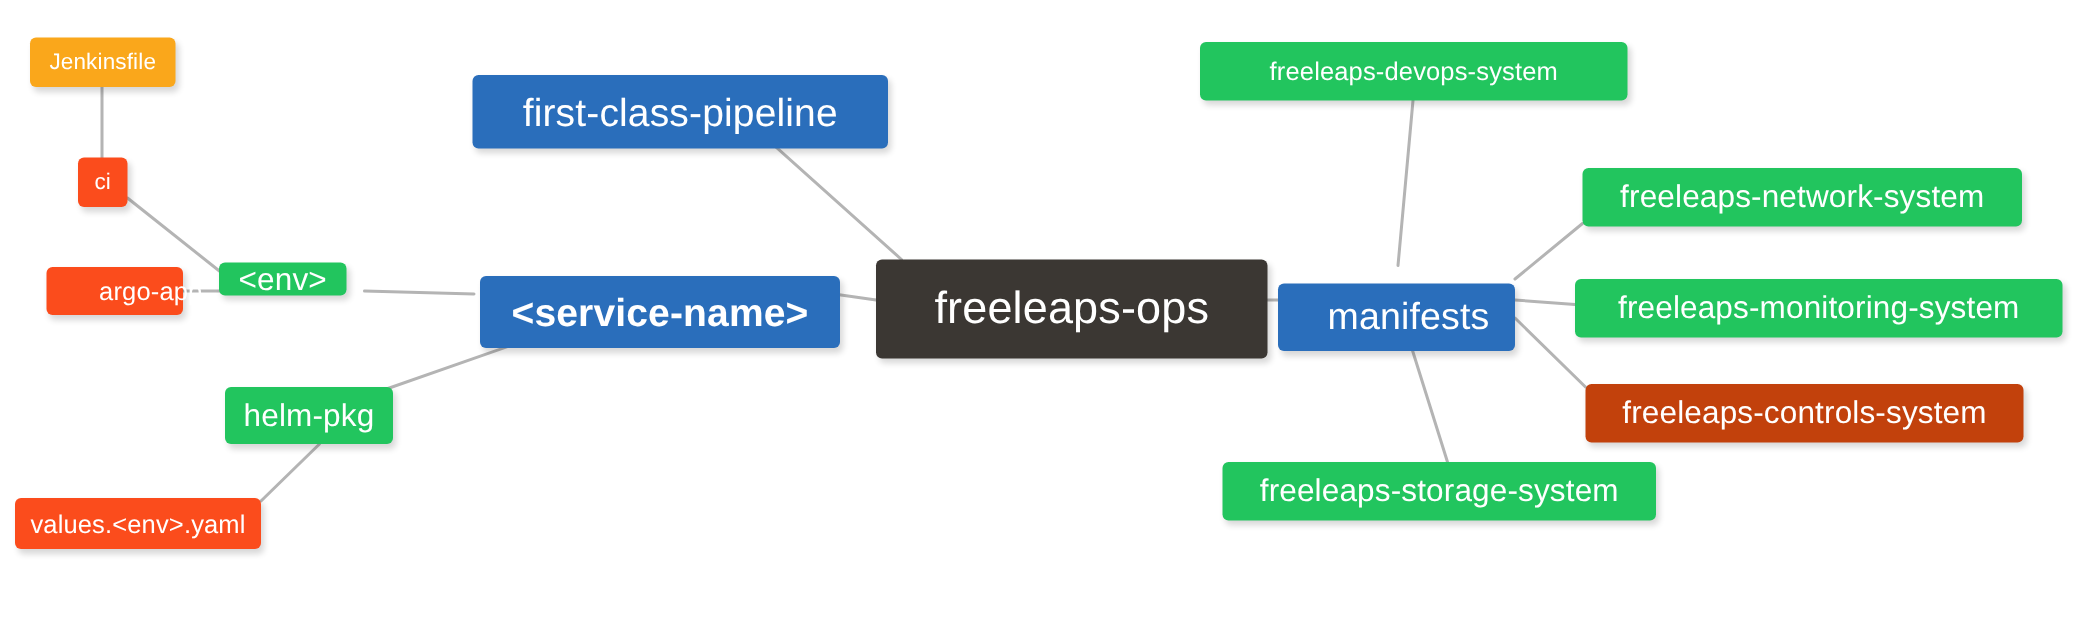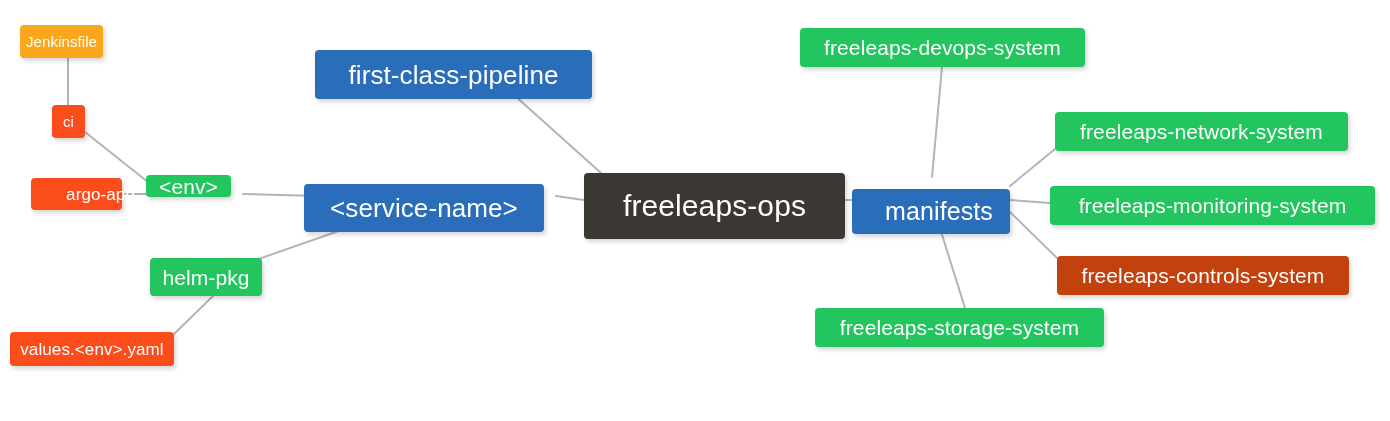--- a/index.html
+++ b/index.html
@@ -60,29 +60,29 @@
       <line x1="845" y1="200" x2="852" y2="200" stroke="#b4b4b4" stroke-width="2" stroke-linecap="round"></line>
       <line x1="932" y1="177" x2="942" y2="67" stroke="#b4b4b4" stroke-width="2" stroke-linecap="round"></line>
       <line x1="1010" y1="186" x2="1055" y2="149" stroke="#b4b4b4" stroke-width="2" stroke-linecap="round"></line>
       <line x1="1010" y1="200" x2="1050" y2="203" stroke="#b4b4b4" stroke-width="2" stroke-linecap="round"></line>
       <line x1="1010" y1="212" x2="1057" y2="258" stroke="#b4b4b4" stroke-width="2" stroke-linecap="round"></line>
       <line x1="938" y1="222" x2="965" y2="308" stroke="#b4b4b4" stroke-width="2" stroke-linecap="round"></line>
     </svg>
 
   <div id="node-layer">
       <div class="node n-root" style="left: 584px; top: 173px; width: 261px; height: 66px; font-size: 30px; background: rgb(59, 55, 51); color: rgb(255, 255, 255);">freeleaps-ops</div>
-      <div class="node n-blue" style="left: 304px; top: 172px; width: 240px; height: 48px; font-size: 26px; background: rgb(42, 110, 187); color: rgb(255, 255, 255);">&lt;service-name&gt;</div>
+      <div class="node n-blue" style="left: 320px; top: 172px; width: 240px; height: 48px; font-size: 26px; background: rgb(42, 110, 187); color: rgb(255, 255, 255); font-weight: bold;">&lt;service-name&gt;</div>
       <div class="node n-blue" style="left: 315px; top: 38px; width: 277px; height: 49px; font-size: 26px; background: rgb(42, 110, 187); color: rgb(255, 255, 255);">first-class-pipeline</div>
       <div class="node n-blue" style="left: 852px; top: 177px; width: 158px; height: 45px; font-size: 25px; background: rgb(42, 110, 187); color: rgb(255, 255, 255); padding-left: 16px;">manifests</div>
       <div class="node n-green" style="left: 146px; top: 175px; width: 85px; height: 22px; font-size: 21px; background: rgb(34, 197, 94); color: rgb(255, 255, 255);">&lt;env&gt;</div>
       <div class="node n-green" style="left: 150px; top: 258px; width: 112px; height: 38px; font-size: 21px; background: rgb(34, 197, 94); color: rgb(255, 255, 255);">helm-pkg</div>
       <div class="node n-red" style="left: 52px; top: 105px; width: 33px; height: 33px; font-size: 15px; background: rgb(251, 76, 28); color: rgb(255, 255, 255);">ci</div>
       <div class="node n-red" style="left: 31px; top: 178px; width: 91px; height: 32px; font-size: 17px; background: rgb(251, 76, 28); color: rgb(255, 255, 255); padding-left: 48px;">argo-app</div>
       <div class="node n-red" style="left: 10px; top: 332px; width: 164px; height: 34px; font-size: 17px; background: rgb(251, 76, 28); color: rgb(255, 255, 255);">values.&lt;env&gt;.yaml</div>
-      <div class="node n-orange" style="left: 20px; top: 25px; width: 83px; height: 33px; font-size: 15px; background: rgb(250, 167, 27); color: rgb(255, 255, 255);">Jenkinsfile</div>
-      <div class="node n-green" style="left: 800px; top: 28px; width: 285px; height: 39px; font-size: 21px; background: rgb(34, 197, 94); color: rgb(255, 255, 255);">freeleaps-devops-system</div>
+      <div class="node n-orange" style="left: 20px; top: 25px; width: 97px; height: 33px; font-size: 15px; background: rgb(250, 167, 27); color: rgb(255, 255, 255);">Jenkinsfile</div>
+      <div class="node n-green" style="left: 800px; top: 28px; width: 285px; height: 39px; font-size: 17px; background: rgb(34, 197, 94); color: rgb(255, 255, 255);">freeleaps-devops-system</div>
       <div class="node n-green" style="left: 1055px; top: 112px; width: 293px; height: 39px; font-size: 21px; background: rgb(34, 197, 94); color: rgb(255, 255, 255);">freeleaps-network-system</div>
       <div class="node n-green" style="left: 1050px; top: 186px; width: 325px; height: 39px; font-size: 21px; background: rgb(34, 197, 94); color: rgb(255, 255, 255);">freeleaps-monitoring-system</div>
       <div class="node n-green" style="left: 1057px; top: 256px; width: 292px; height: 39px; font-size: 21px; background: #c2410c; color: rgb(255, 255, 255);">freeleaps-controls-system</div>
       <div class="node n-green" style="left: 815px; top: 308px; width: 289px; height: 39px; font-size: 21px; background: rgb(34, 197, 94); color: rgb(255, 255, 255);">freeleaps-storage-system</div>
     </div>
 
 </div>
 
 </body></html>

